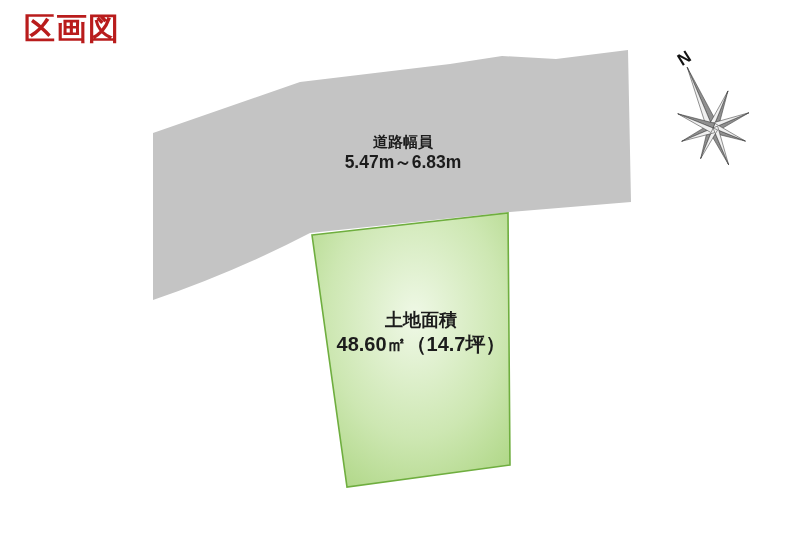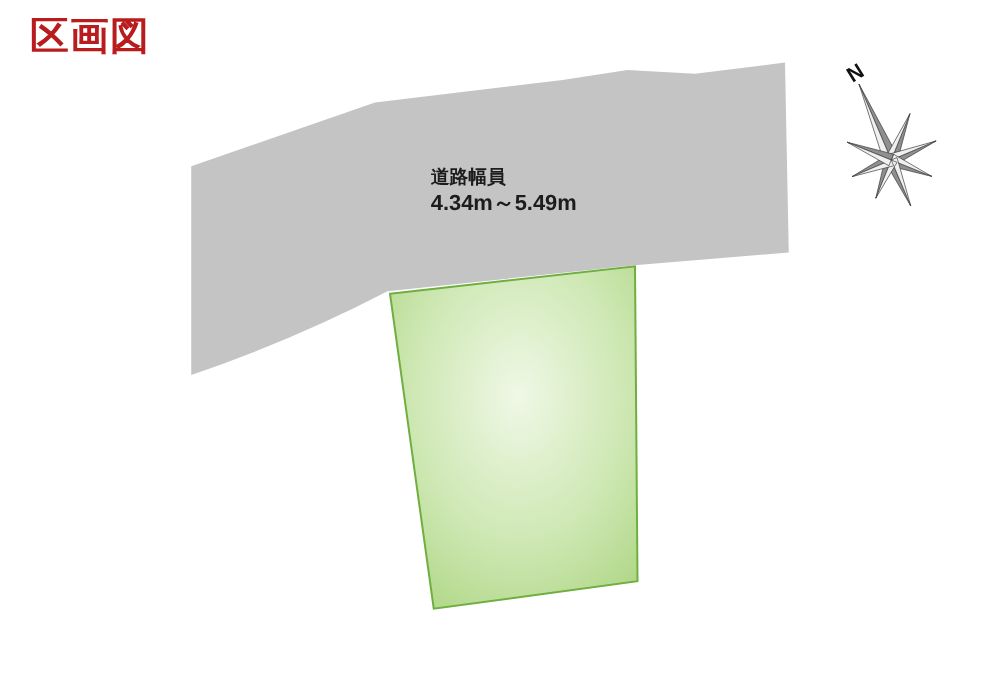--- a/index.html
+++ b/index.html
@@ -19,20 +19,21 @@
     top: 8px;
     font-size: 31px;
     font-weight: bold;
     letter-spacing: 1px;
     color: #b91c1c;
     white-space: nowrap;
   }
   .shape-label {
     position: absolute;
     transform: translateX(-50%);
+    text-align: center;
     font-weight: bold;
     white-space: nowrap;
     line-height: 1.25;
   }
   .road-label { left: 403px; top: 133px; }
   .road-label .line1 { font-size: 15px; display: block; }
   .road-label .line2 { font-size: 17.5px; display: block; }
   .land-label { left: 421px; top: 309px; }
   .land-label .line1 { font-size: 18px; display: block; }
   .land-label .line2 { font-size: 20px; display: block; }
@@ -74,17 +75,21 @@
         <polygon points="-35.23298647353792,-14.235050549804656 1.87303296707956,-4.635919272833937 0,0" fill="#8f8f8f" stroke="#3a3a3a" stroke-width="0.55"></polygon>
         <polygon points="-35.23298647353792,-14.235050549804656 -1.87303296707956,4.635919272833937 0,0" fill="#f0f0f0" stroke="#3a3a3a" stroke-width="0.55"></polygon>
       </g>
     <text x="684" y="64" font-size="17" font-weight="bold" fill="#111111" text-anchor="middle" transform="rotate(-32 684 58)">N</text>
   </svg>
 
   <div class="page-title">区画図</div>
 
   <div class="shape-label road-label">
     <span class="line1">道路幅員</span>
-    <span class="line2">4.34m～5.49m</span>
+    <span class="line2">5.47m～6.83m</span>
   </div>
 
+  <div class="shape-label land-label">
+    <span class="line1">土地面積</span>
+    <span class="line2">48.60㎡（14.7坪）</span>
+  </div>
 
 </div>
 
 </body></html>

